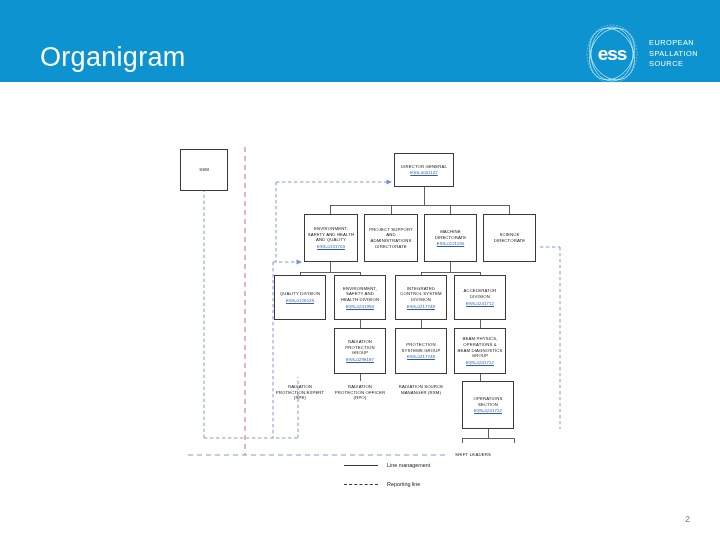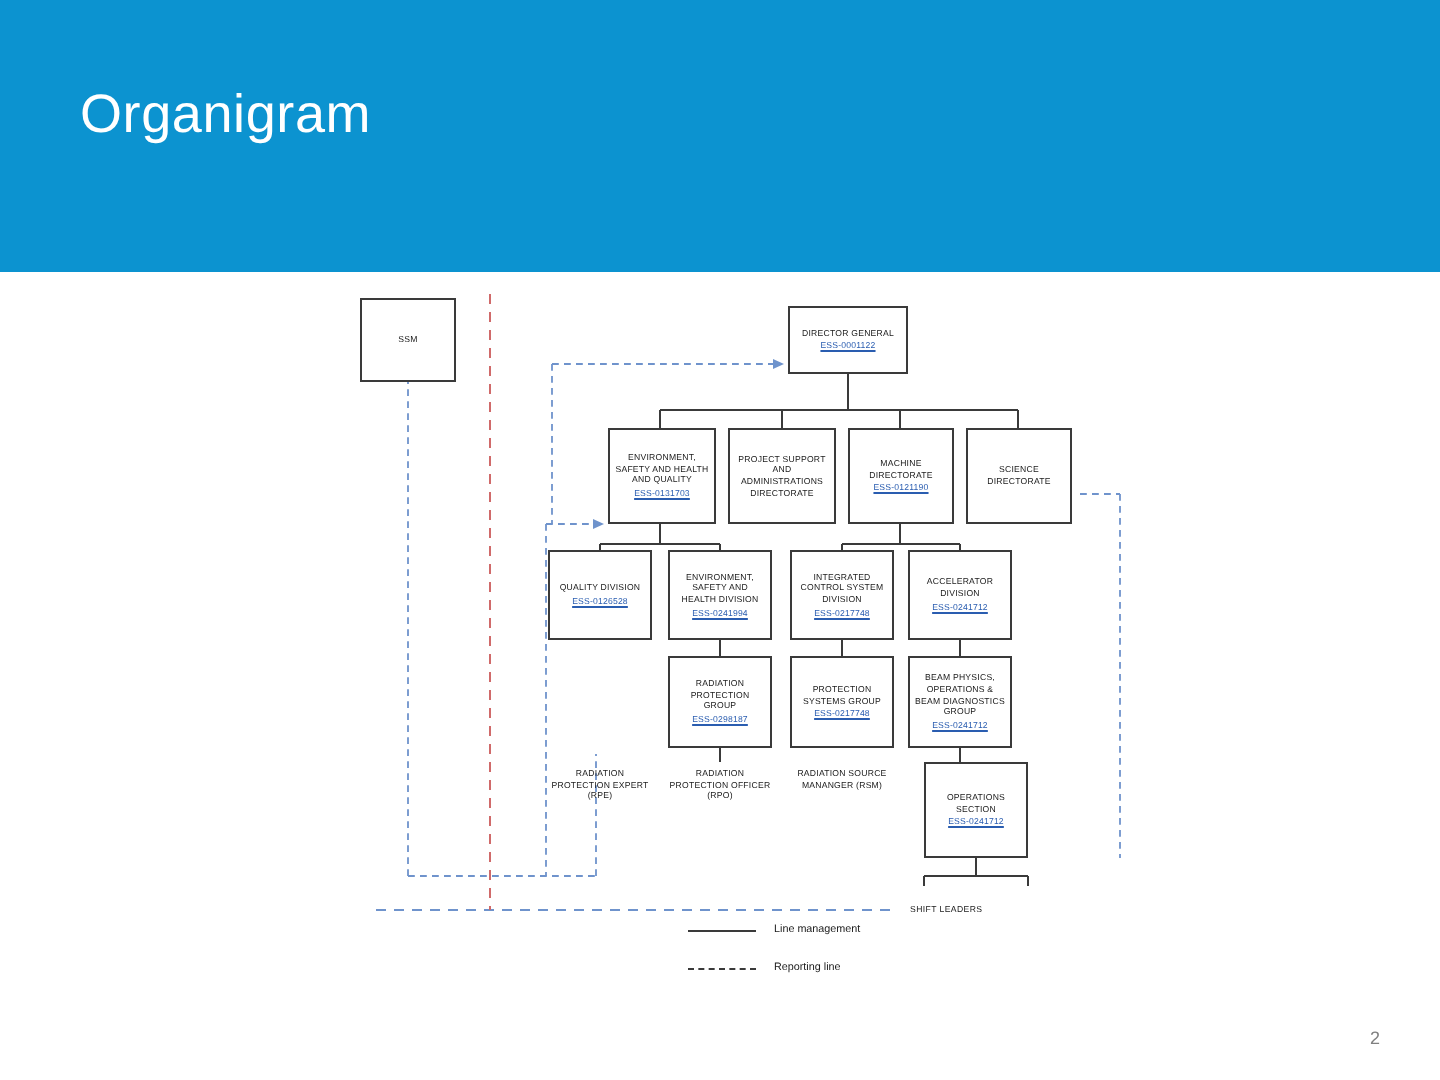--- a/index.html
+++ b/index.html
@@ -14,21 +14,21 @@
   #slide {
     position: relative;
     width: 720px; height: 540px;
     background: #ffffff;
   }
 
   
   .header-band {
     position: absolute;
     left: 0; top: 0;
-    width: 720px; height: 136px;
+    width: 720px; height: 82px;
     background: #0c93d0;
   }
   .header-title {
     position: absolute;
     left: 40px; top: 44px;
     font-size: 27px;
     color: #ffffff;
     letter-spacing: 0.3px;
     line-height: 1;
     white-space: nowrap;
@@ -129,20 +129,38 @@
   }
 </style>
 </head>
 <body>
 
 <div id="slide">
 
   <div class="header-band">
     <div class="header-title">Organigram</div>
 
+    <div class="logo-wrap">
+      <svg class="logo-mark" viewBox="0 0 60 60">
+        <g fill="none" stroke="#ffffff" stroke-width="0.7" opacity="0.85">
+          <ellipse cx="30" cy="30" rx="21" ry="27"></ellipse>
+          <ellipse cx="30" cy="30" rx="27" ry="21" transform="rotate(62 30 30)"></ellipse>
+          <ellipse cx="30" cy="30" rx="27" ry="21" transform="rotate(118 30 30)"></ellipse>
+        </g>
+        <g fill="none" stroke="#ffffff" stroke-width="0.5" stroke-dasharray="1.6 1.6" opacity="0.9">
+          <ellipse cx="30" cy="30" rx="25" ry="29"></ellipse>
+        </g>
+        <text x="30" y="36" text-anchor="middle" fill="#ffffff" font-family="Liberation Sans, sans-serif" font-size="19" font-weight="bold" letter-spacing="-1">ess</text>
+      </svg>
+      <div class="logo-text">
+        <div>EUROPEAN</div>
+        <div>SPALLATION</div>
+        <div>SOURCE</div>
+      </div>
+    </div>
   </div>
 
   <div class="chart-area">
 
     <svg class="chart-svg" width="720" height="433">
       <g stroke="#3a3a3a" stroke-width="0.8" fill="none" shape-rendering="crispEdges">
 
         <path d="M424,80 L424,98"></path>
         <path d="M330,98 L509,98"></path>
         <path d="M330,98 L330,107"></path>

